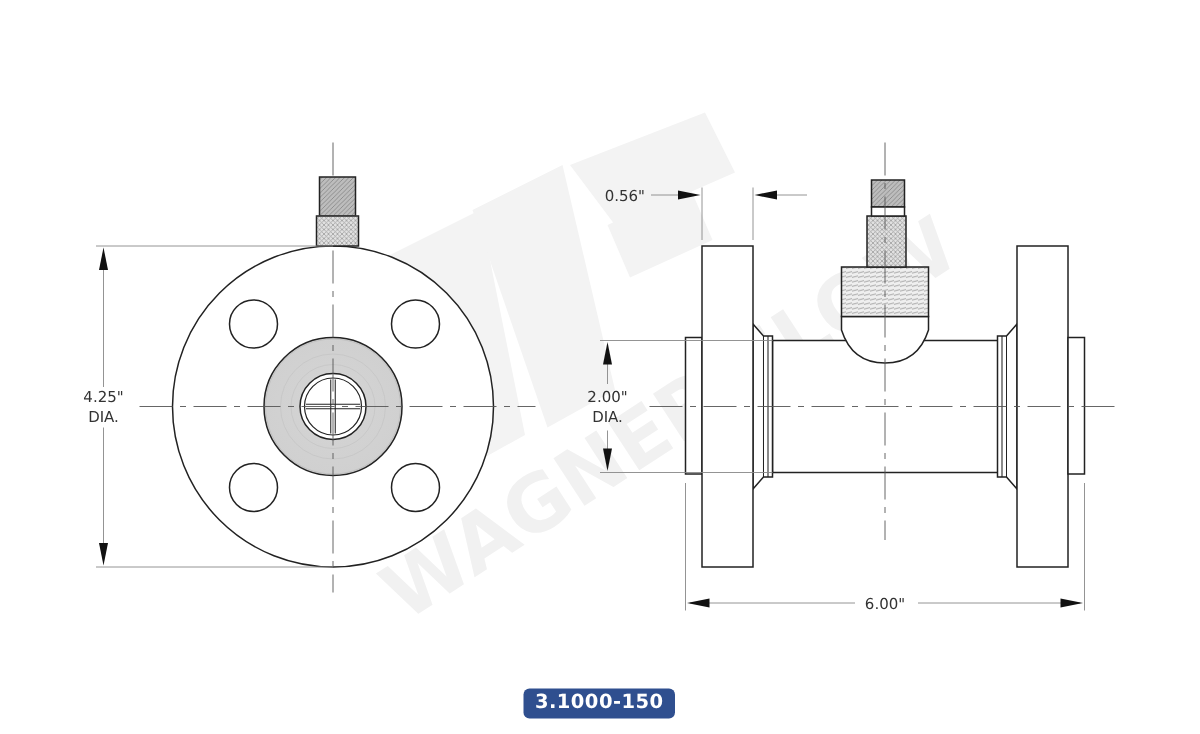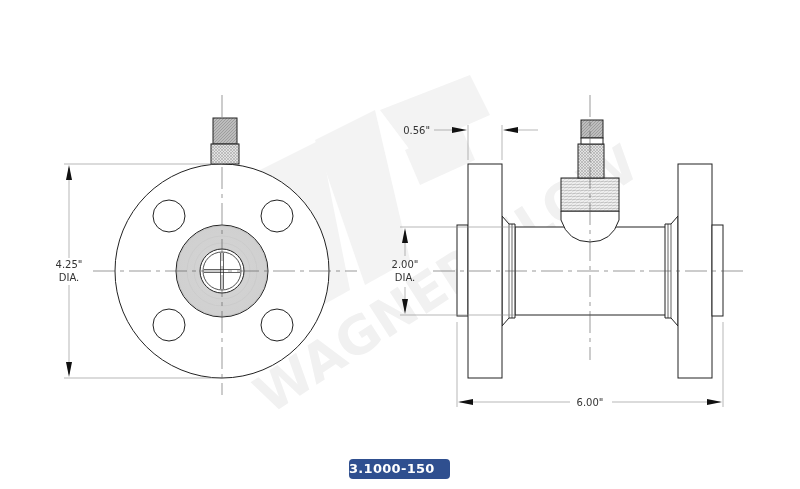--- a/index.html
+++ b/index.html
@@ -3,21 +3,21 @@
 <meta charset="utf-8">
 <style>
   html, body { margin: 0; padding: 0; background: #ffffff; }
   body { width: 800px; height: 489px; position: relative; overflow: hidden; font-family: "Liberation Sans", sans-serif; }
   #drawing { position: absolute; left: 0; top: 0; width: 800px; height: 489px; }
   .dim-text { font-family: "DejaVu Sans", sans-serif; font-size: 10px; fill: #333333; }
   .badge {
     position: absolute; left: 349px; top: 459px; width: 101px; height: 20px;
     background: #2f4f8f; border-radius: 4px; color: #ffffff;
     font-family: "DejaVu Sans", sans-serif; font-weight: bold; font-size: 13px;
-    line-height: 20px; text-align: left; letter-spacing: 0.3px;
+    line-height: 20px; text-align: center; letter-spacing: 0.3px;
   }
 </style>
 </head>
 <body>
 
 <svg id="drawing" viewBox="0 0 800 489" xmlns="http://www.w3.org/2000/svg">
   <defs>
     <pattern id="knurl" width="3" height="3" patternUnits="userSpaceOnUse">
       <rect width="3" height="3" fill="#e2e2e2"></rect>
       <path d="M0 0 L3 3 M3 0 L0 3" stroke="#9a9a9a" stroke-width="0.5"></path>

